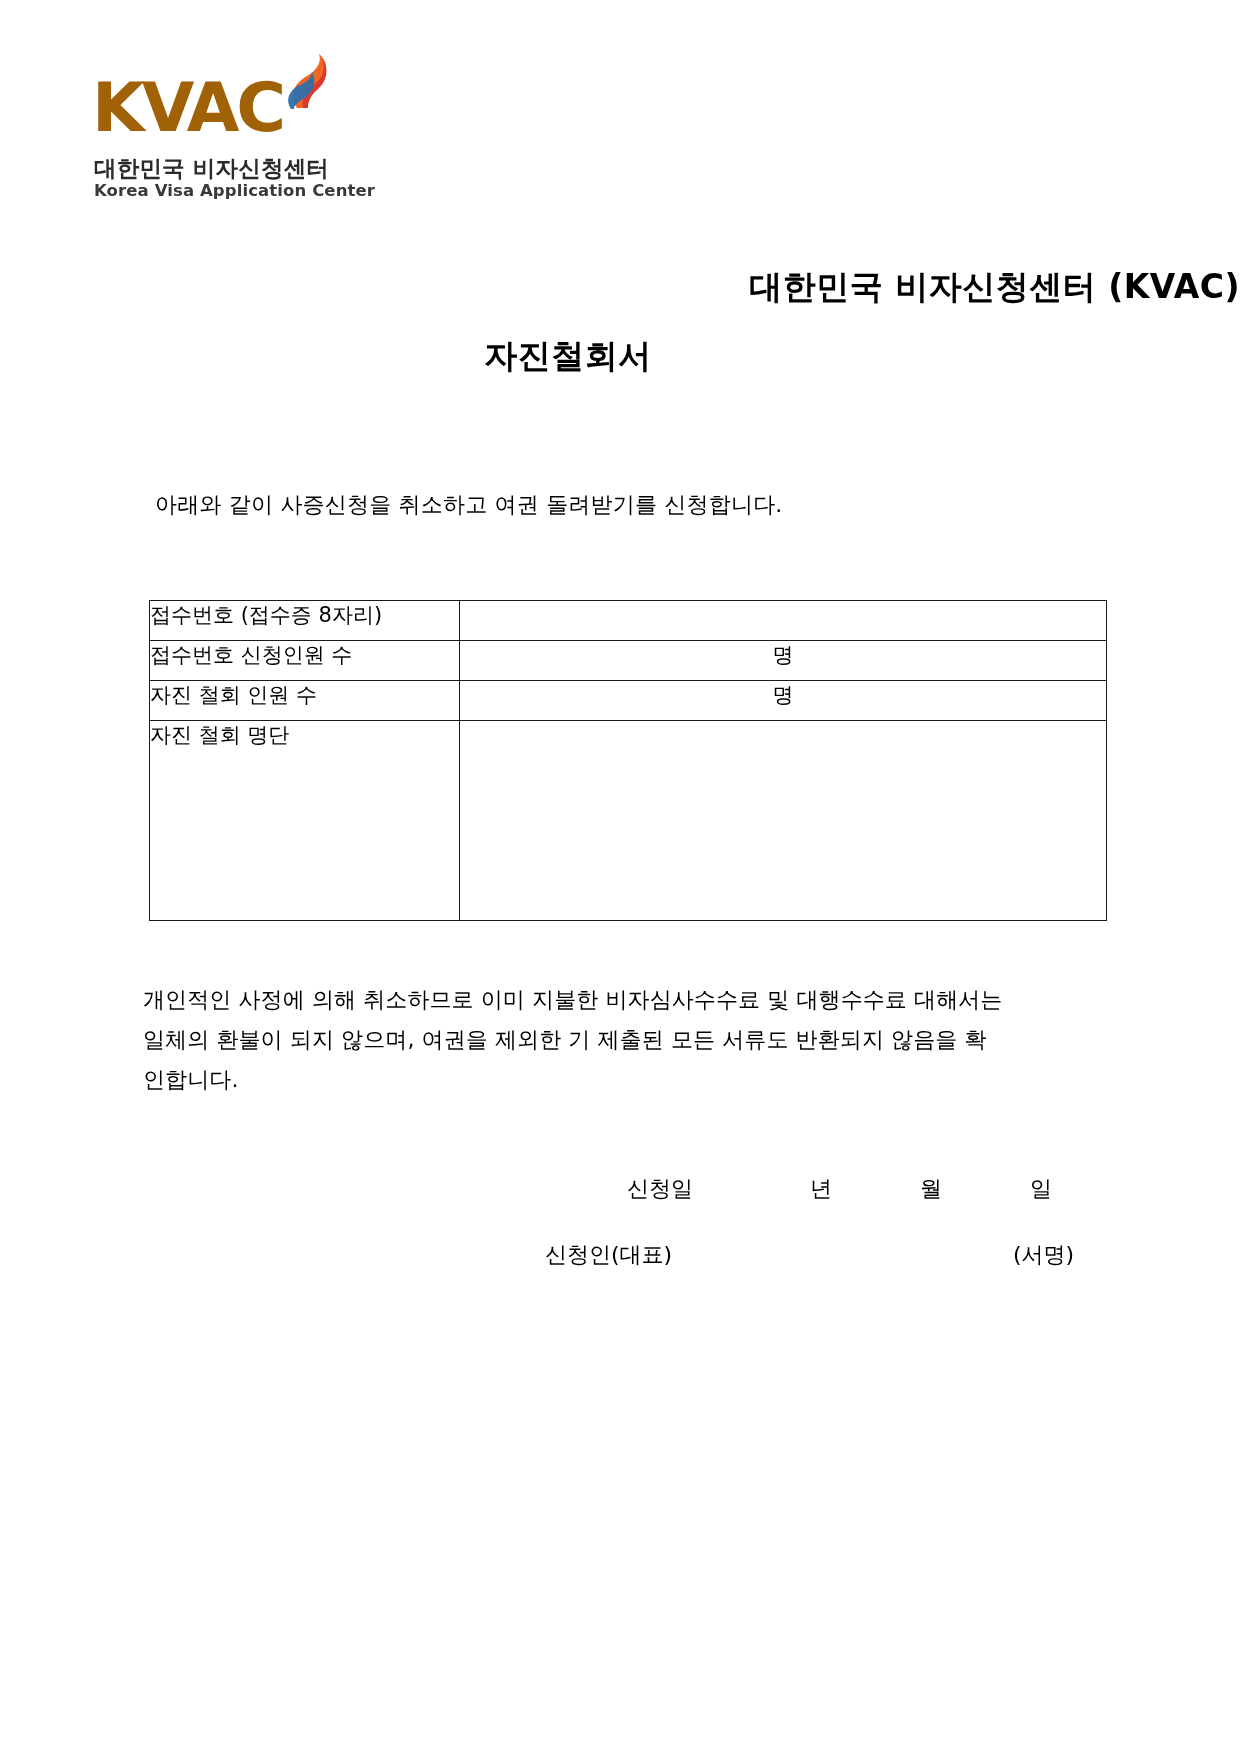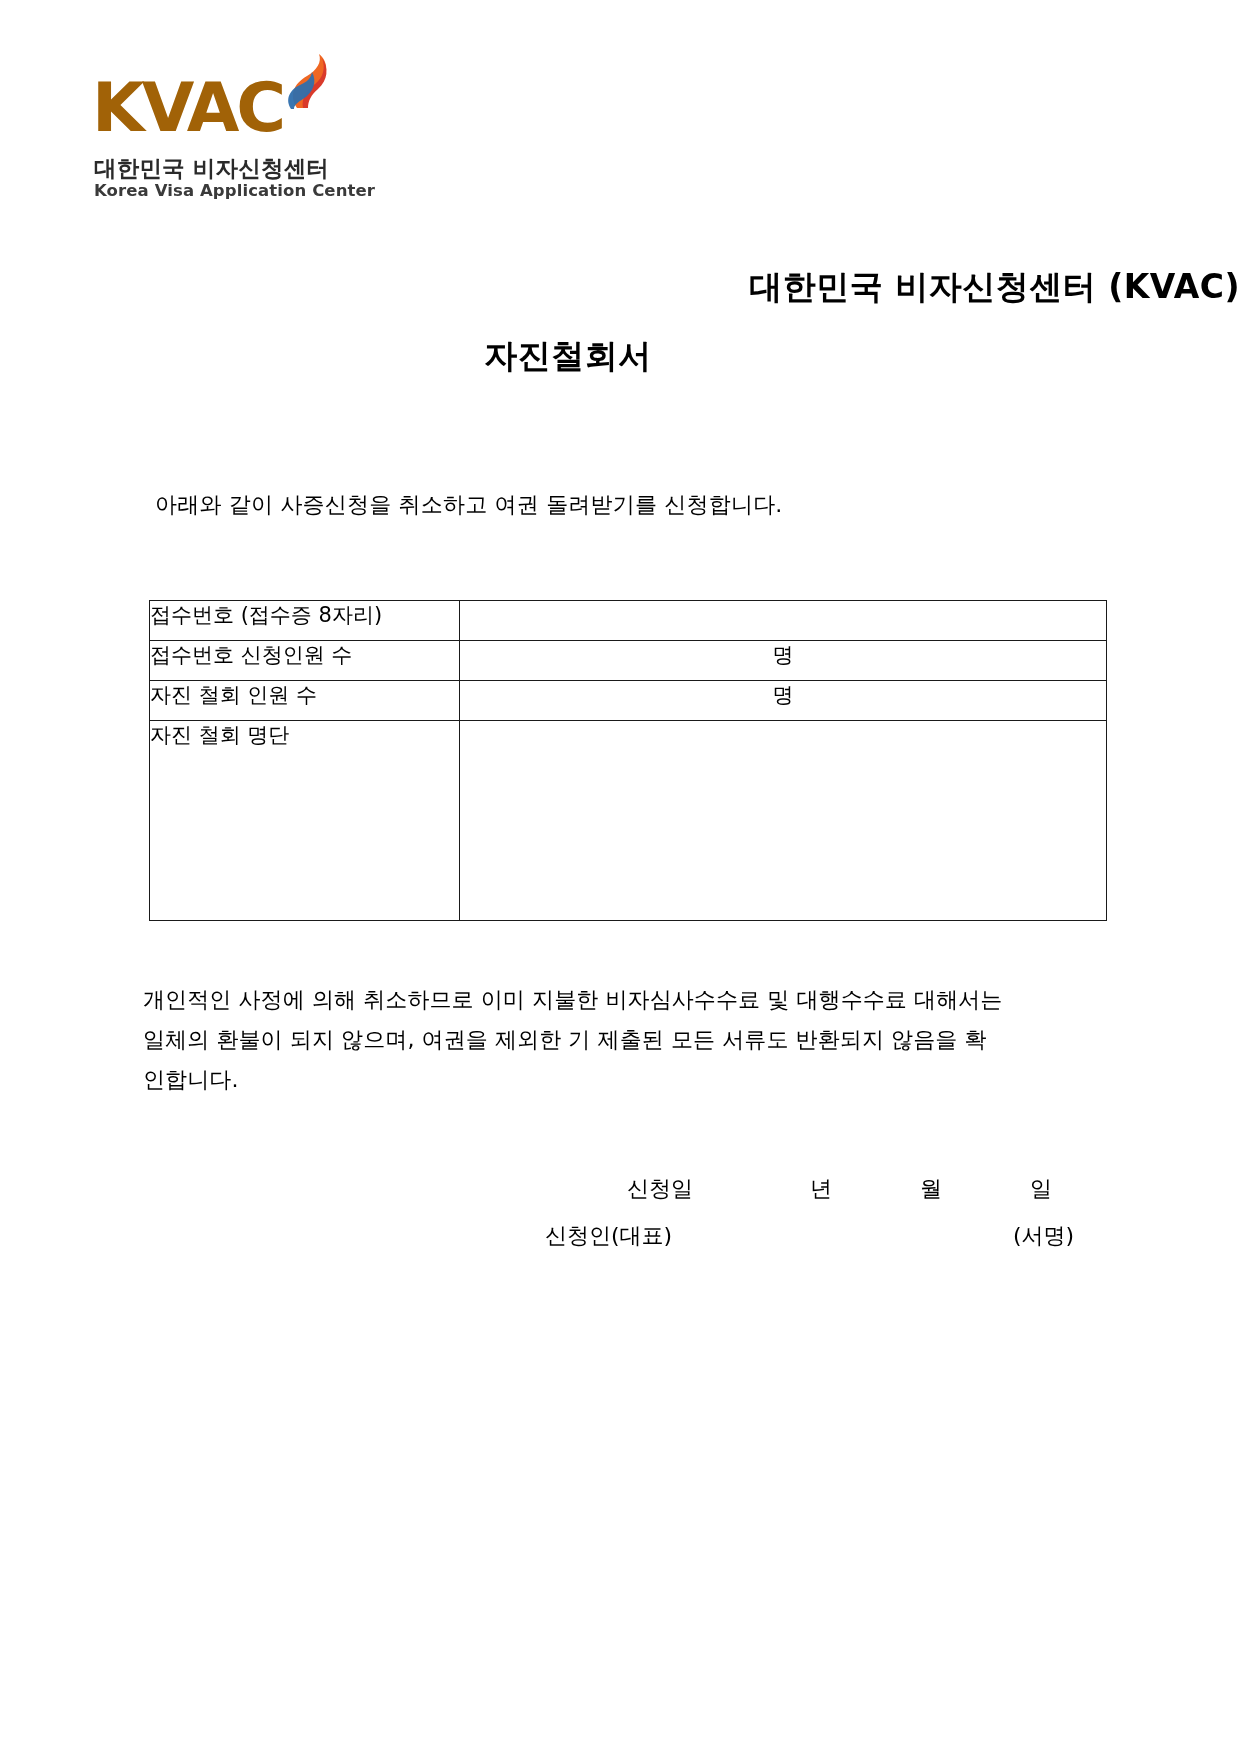--- a/index.html
+++ b/index.html
@@ -161,21 +161,21 @@
   #date-line .dl-item { position: absolute; top: 0; margin-top: 6px; }
   #dl-label { left: 627px; }
   #dl-year  { left: 810px; }
   #dl-month { left: 920px; }
   #dl-day   { left: 1030px; }
 
   #signer-line {
     position: relative;
     height: 52px;
     font-size: 22px;
-    margin-top: 1px;
+    margin-top: 20px;
   }
   #signer-line .sl-item { position: absolute; top: 0; }
   #sl-label { left: 545px; }
   #sl-sign  { left: 1013px; }
 </style>
 </head>
 <body>
 
 <div id="logo-block">
   <div id="logo-mark">

